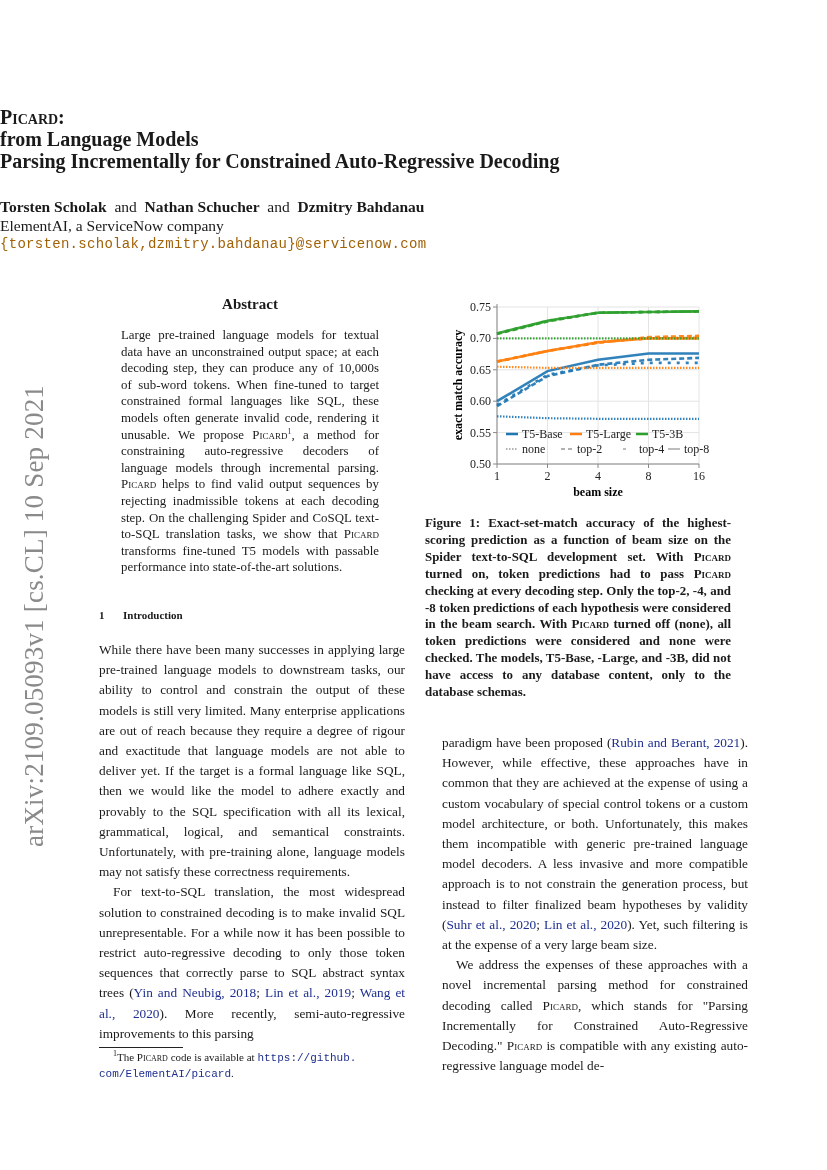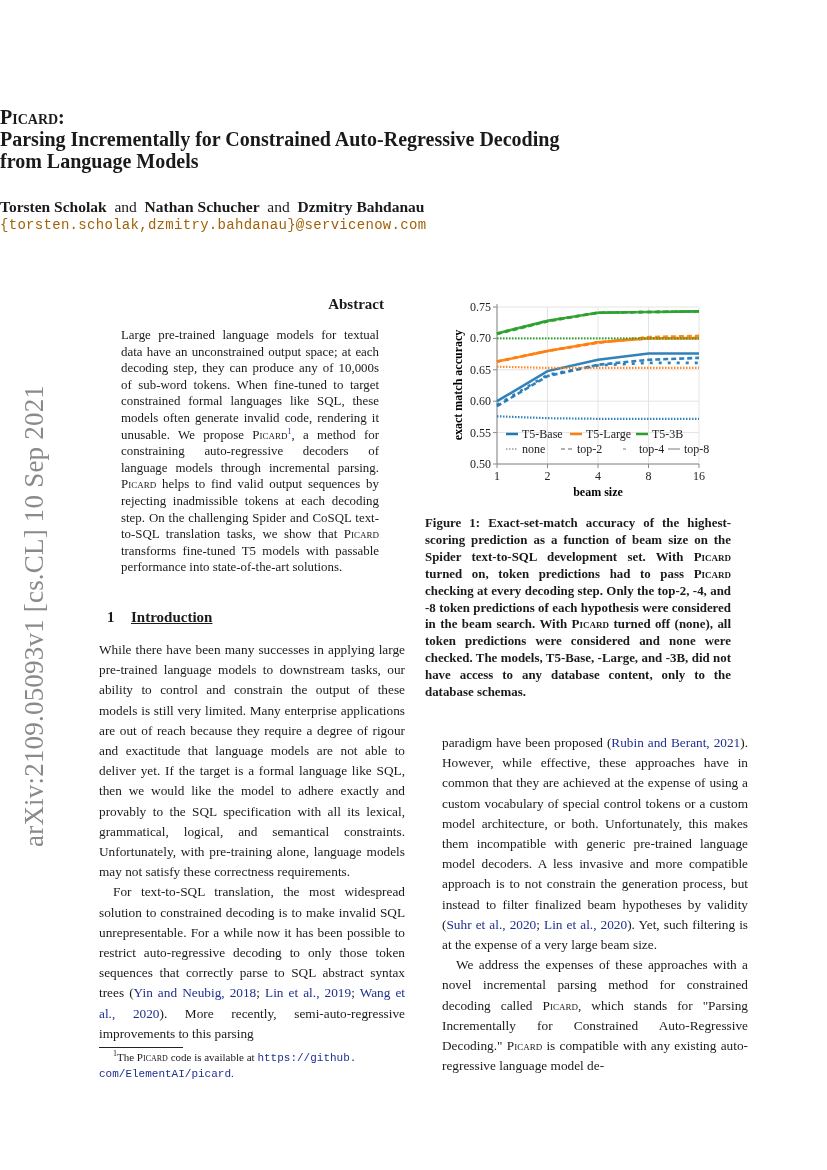--- a/index.html
+++ b/index.html
@@ -10,51 +10,52 @@
   .mono { font-family:"Liberation Mono", "DejaVu Sans Mono", monospace; }
   #arxiv { position:absolute; left:19px; top:847px; transform-origin:0 0; transform:rotate(-90deg);
            font-size:27px; color:#8a8a8a; white-space:nowrap; letter-spacing:0.2px; }
   #title-block { position:absolute; left:0; width:827px; top:106px; text-align:left; }
   .t1 { font-weight:bold; font-size:20px; line-height:22px; }
   .t2 { font-weight:bold; font-size:20px; line-height:22px; }
   .authors { margin-top:25px; font-size:15.5px; line-height:19px; }
   .authors b { font-weight:bold;font-family:Liberation Serif, serif; }
   .email { font-size:14px; line-height:19px; letter-spacing:0.3px; color:#a16207; }
   .col { position:absolute; font-size:13.3px; line-height:20.2px; text-align:justify; }
-  #abstract-head { position:absolute; left:84px; width:300px; top:296px; text-align:right;
+  #abstract-head { position:absolute; left:100px; width:300px; top:296px; text-align:center;
                    font-weight:bold; font-size:15px; }
   #abstract { left:121px; width:258px; top:327px; line-height:16.6px; font-size:12.9px; }
-  #intro-head { position:absolute; left:107px; top:609px; font-weight:bold; font-size:15px;text-decoration:underline; }
+  #intro-head { position:absolute; left:99px; top:609px; font-weight:bold; font-size:11px; }
   #intro-head span.num { display:inline-block; width:24px; }
   #left-body { left:99px; width:306px; top:640px; }
   #left-body p { margin:0; }
   .indent { text-indent:14px; }
   #footnote-rule { position:absolute; left:99px; top:1047px; width:84px; border-top:1px solid #222; }
   #footnote { position:absolute; left:99px; width:310px; top:1050px; font-size:11px; line-height:15px; }
   #chart { position:absolute; left:440px; top:292px; width:290px; height:210px; }
   #caption { left:425px; width:306px; top:515px; line-height:16.9px; font-size:12.9px;font-weight:bold; }
   #right-body { left:442px; width:306px; top:733px; }
   #right-body p { margin:0; }
   sup { font-size:8px; line-height:0; }
 </style>
 </head>
 <body>
 
 <div id="arxiv">arXiv:2109.05093v1  [cs.CL]  10 Sep 2021</div>
 
 <div id="title-block">
   <div class="t1 sc">Picard:</div>
+  <div class="t2">from Language Models</div>
   <div class="t2">Parsing Incrementally for Constrained Auto-Regressive Decoding</div>
-  <div class="t2">from Language Models</div>
   <div class="authors">
     <b>Torsten Scholak</b>
     &nbsp;<span>and</span>&nbsp;
     <b>Nathan Schucher</b>
     &nbsp;<span>and</span>&nbsp;
     <b>Dzmitry Bahdanau</b>
+    <div>ElementAI, a ServiceNow company</div>
     <div class="email mono">{torsten.scholak,dzmitry.bahdanau}@servicenow.com</div>
   </div>
 </div>
 
 <div id="abstract-head">Abstract</div>
 <div id="abstract" class="col"><span>Large pre-trained language models for textual data have an unconstrained output space; at each decoding step, they can produce any of 10,000s of sub-word tokens. When fine-tuned to target constrained formal languages like SQL, these models often generate invalid code, rendering it unusable. We propose </span><span class="sc">Picard</span><sup class="link">1</sup><span>, a method for constraining auto-regressive decoders of language models through incremental parsing. </span><span class="sc">Picard</span><span> helps to find valid output sequences by rejecting inadmissible tokens at each decoding step. On the challenging Spider and CoSQL text-to-SQL translation tasks, we show that </span><span class="sc">Picard</span><span> transforms fine-tuned T5 models with passable performance into state-of-the-art solutions.</span></div>
 
 <div id="intro-head"><span class="num">1</span><span>Introduction</span></div>
 
 <div id="left-body" class="col">

